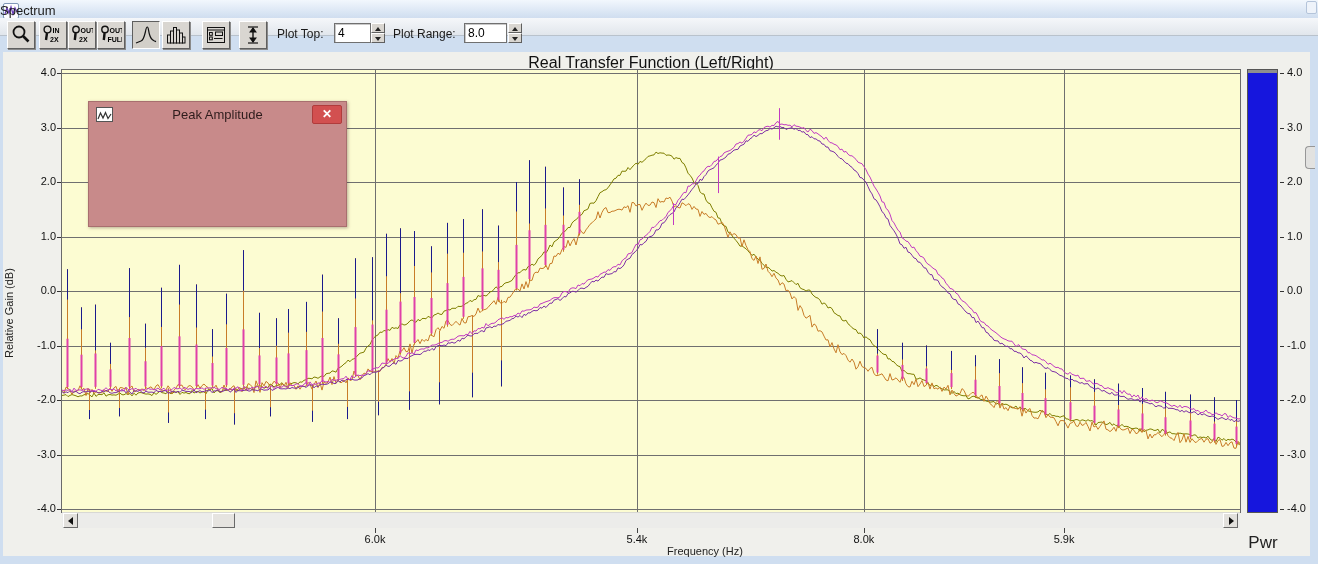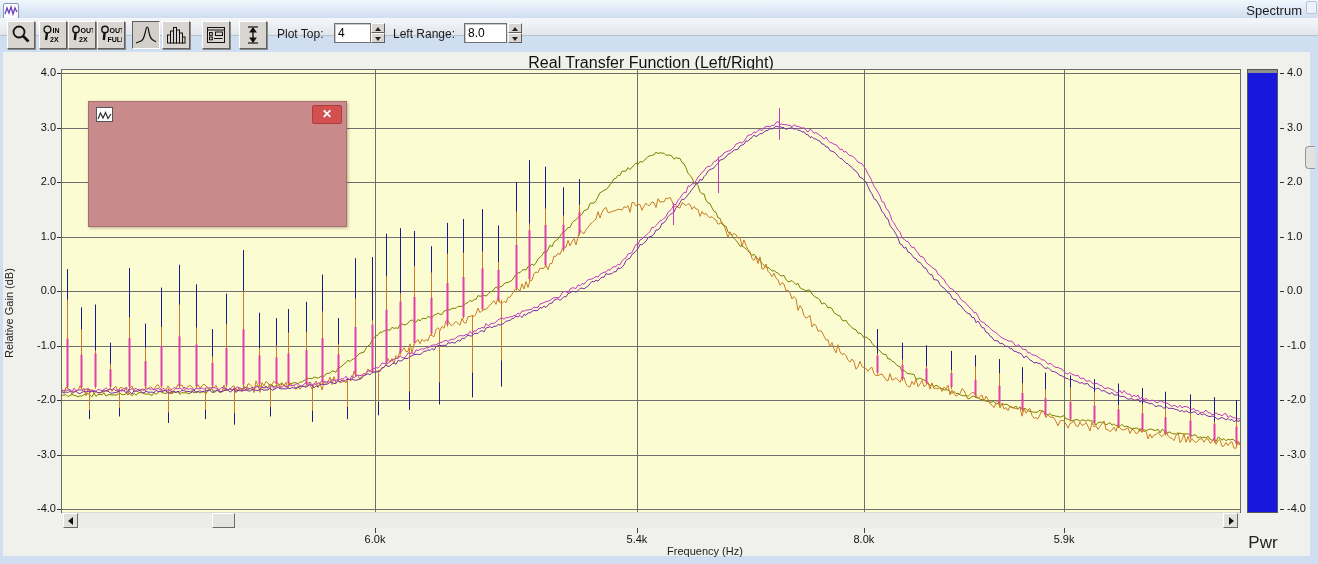--- a/index.html
+++ b/index.html
@@ -2,21 +2,21 @@
 <html><head>
 <meta charset="utf-8">
 <style>
   html,body{margin:0;padding:0;background:#9aa8bc;}
   *{box-sizing:border-box;}
   .window{position:relative;width:1318px;height:564px;background:#cfdef0;font-family:"Liberation Sans",sans-serif;overflow:hidden;
     -webkit-user-select:none;user-select:none;color:#1a1a1a;}
   
   .titlebar{position:absolute;left:0;top:0;width:1318px;height:22px;
     background:linear-gradient(#f2f7fd,#d5e2f2 70%,#cbdaed);border-bottom:1px solid #bccbdd;}
-  .titlebar .title{position:absolute;left:0;right:16px;top:3px;text-align:right;font-size:13px;color:#1c1c1c;margin-left:44px;}
+  .titlebar .title{position:absolute;left:0;right:16px;top:3px;text-align:left;font-size:13px;color:#1c1c1c;}
   .appicon{position:absolute;left:3px;top:3px;width:16px;height:16px;background:#fdfdff;border:1px solid #8097b8;border-radius:2px;}
   .tr-stub{position:absolute;left:1306px;top:1px;width:11px;height:13px;background:#eef3fa;border:1px solid #b4c4da;border-radius:2px;}
   
   .toolbar{position:absolute;left:0;top:18px;width:1318px;height:18px;
     background:linear-gradient(#f5f7fa,#e1e6ec);border-bottom:1px solid #b9c2cc;}
   .tbtn{position:absolute;top:3px;width:28px;height:28px;background:#d9d6d1;
     border:1px solid;border-color:#ffffff #5f5f5f #5f5f5f #ffffff;box-shadow:1px 1px 0 #8a8a8a;cursor:pointer;}
   .tbtn.sunken{border-color:#5f5f5f #ffffff #ffffff #5f5f5f;box-shadow:none;background:#d2cfc9;}
   .tbtn svg{position:absolute;left:2px;top:2px;}
   .tb-label{position:absolute;top:9px;font-size:12px;color:#1a1a1a;}
@@ -161,21 +161,21 @@
           <polygon points="11,18 8.2,14 13.8,14"></polygon>
         </g>
       </svg></span>
     </div>
     <div class="tb-label" style="left:277px">Plot Top:</div>
     <input class="tb-input" style="left: 334px; width: 37px;" value="4">
     <div class="spin" style="left:371px">
       <div class="sb up"></div>
       <div class="sb dn"></div>
     </div>
-    <div class="tb-label" style="left:393px">Left Range:</div>
+    <div class="tb-label" style="left:393px">Plot Range:</div>
     <input class="tb-input" style="left: 464px; width: 43px;" value="8.0">
     <div class="spin" style="left:508px">
       <div class="sb up"></div>
       <div class="sb dn"></div>
     </div>
   </div>
 
   <div class="content"></div>
 
   <div class="chart-title">Real Transfer Function (Left/Right)</div>
@@ -444,17 +444,18 @@
   <div class="xlab">Frequency (Hz)</div>
   <div class="side-tab"></div>
 
   <div class="popup">
     <div class="popup-titlebar">
       <div class="popup-icon">
         <svg width="15" height="13" viewBox="0 0 15 13">
           <polyline points="1,10 3.5,4 6,9 8.5,3.5 11,9.5 14,5" fill="none" stroke="#333" stroke-width="1.2"></polyline>
         </svg>
       </div>
+      <div class="popup-title">Peak Amplitude</div>
       <div class="popup-close">✕</div>
     </div>
   </div>
 
 </div>
 
 </body></html>

